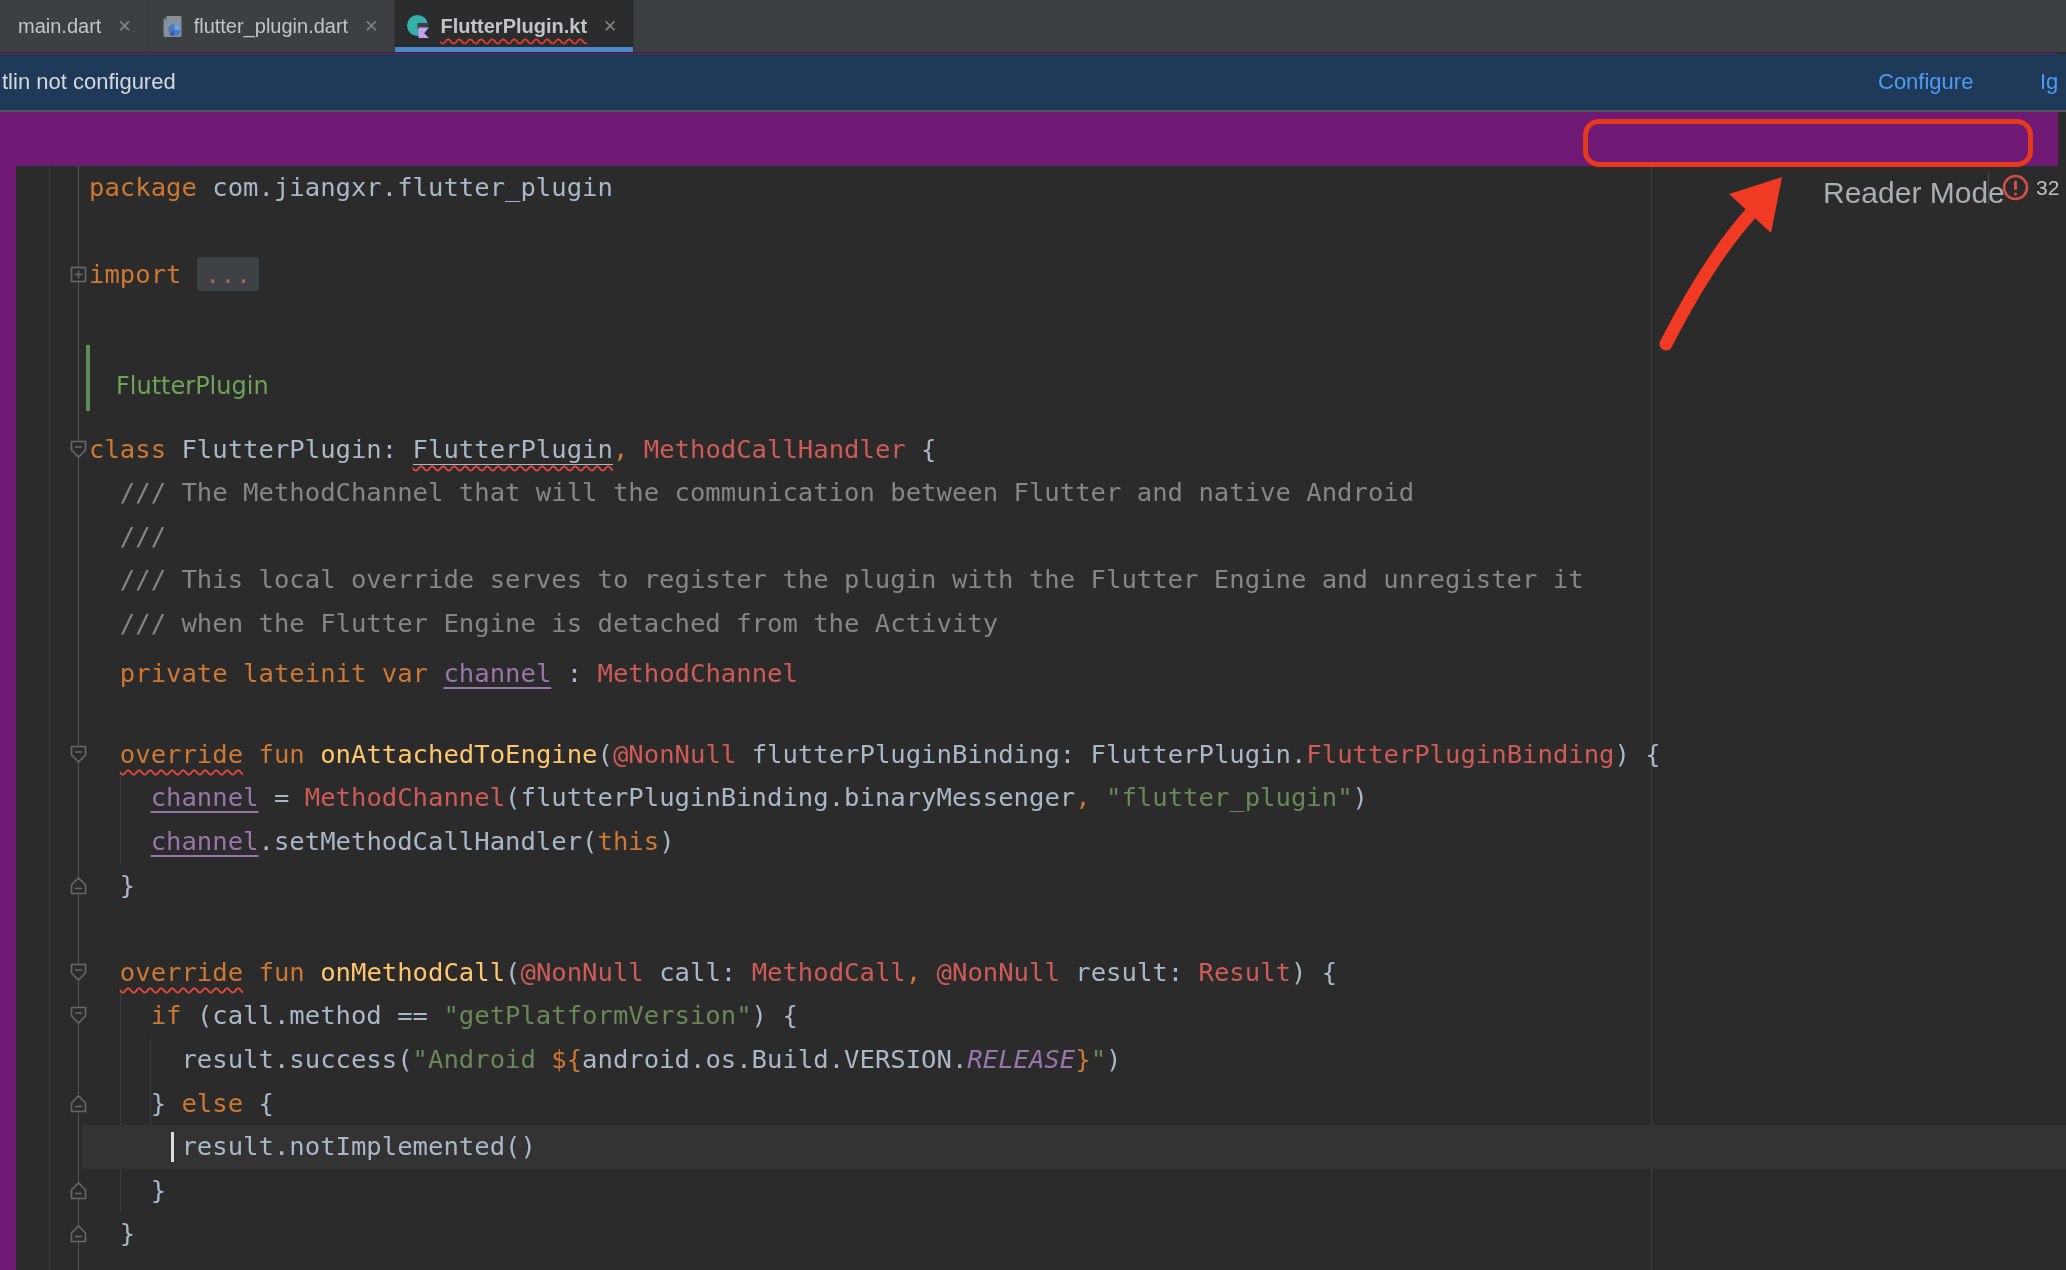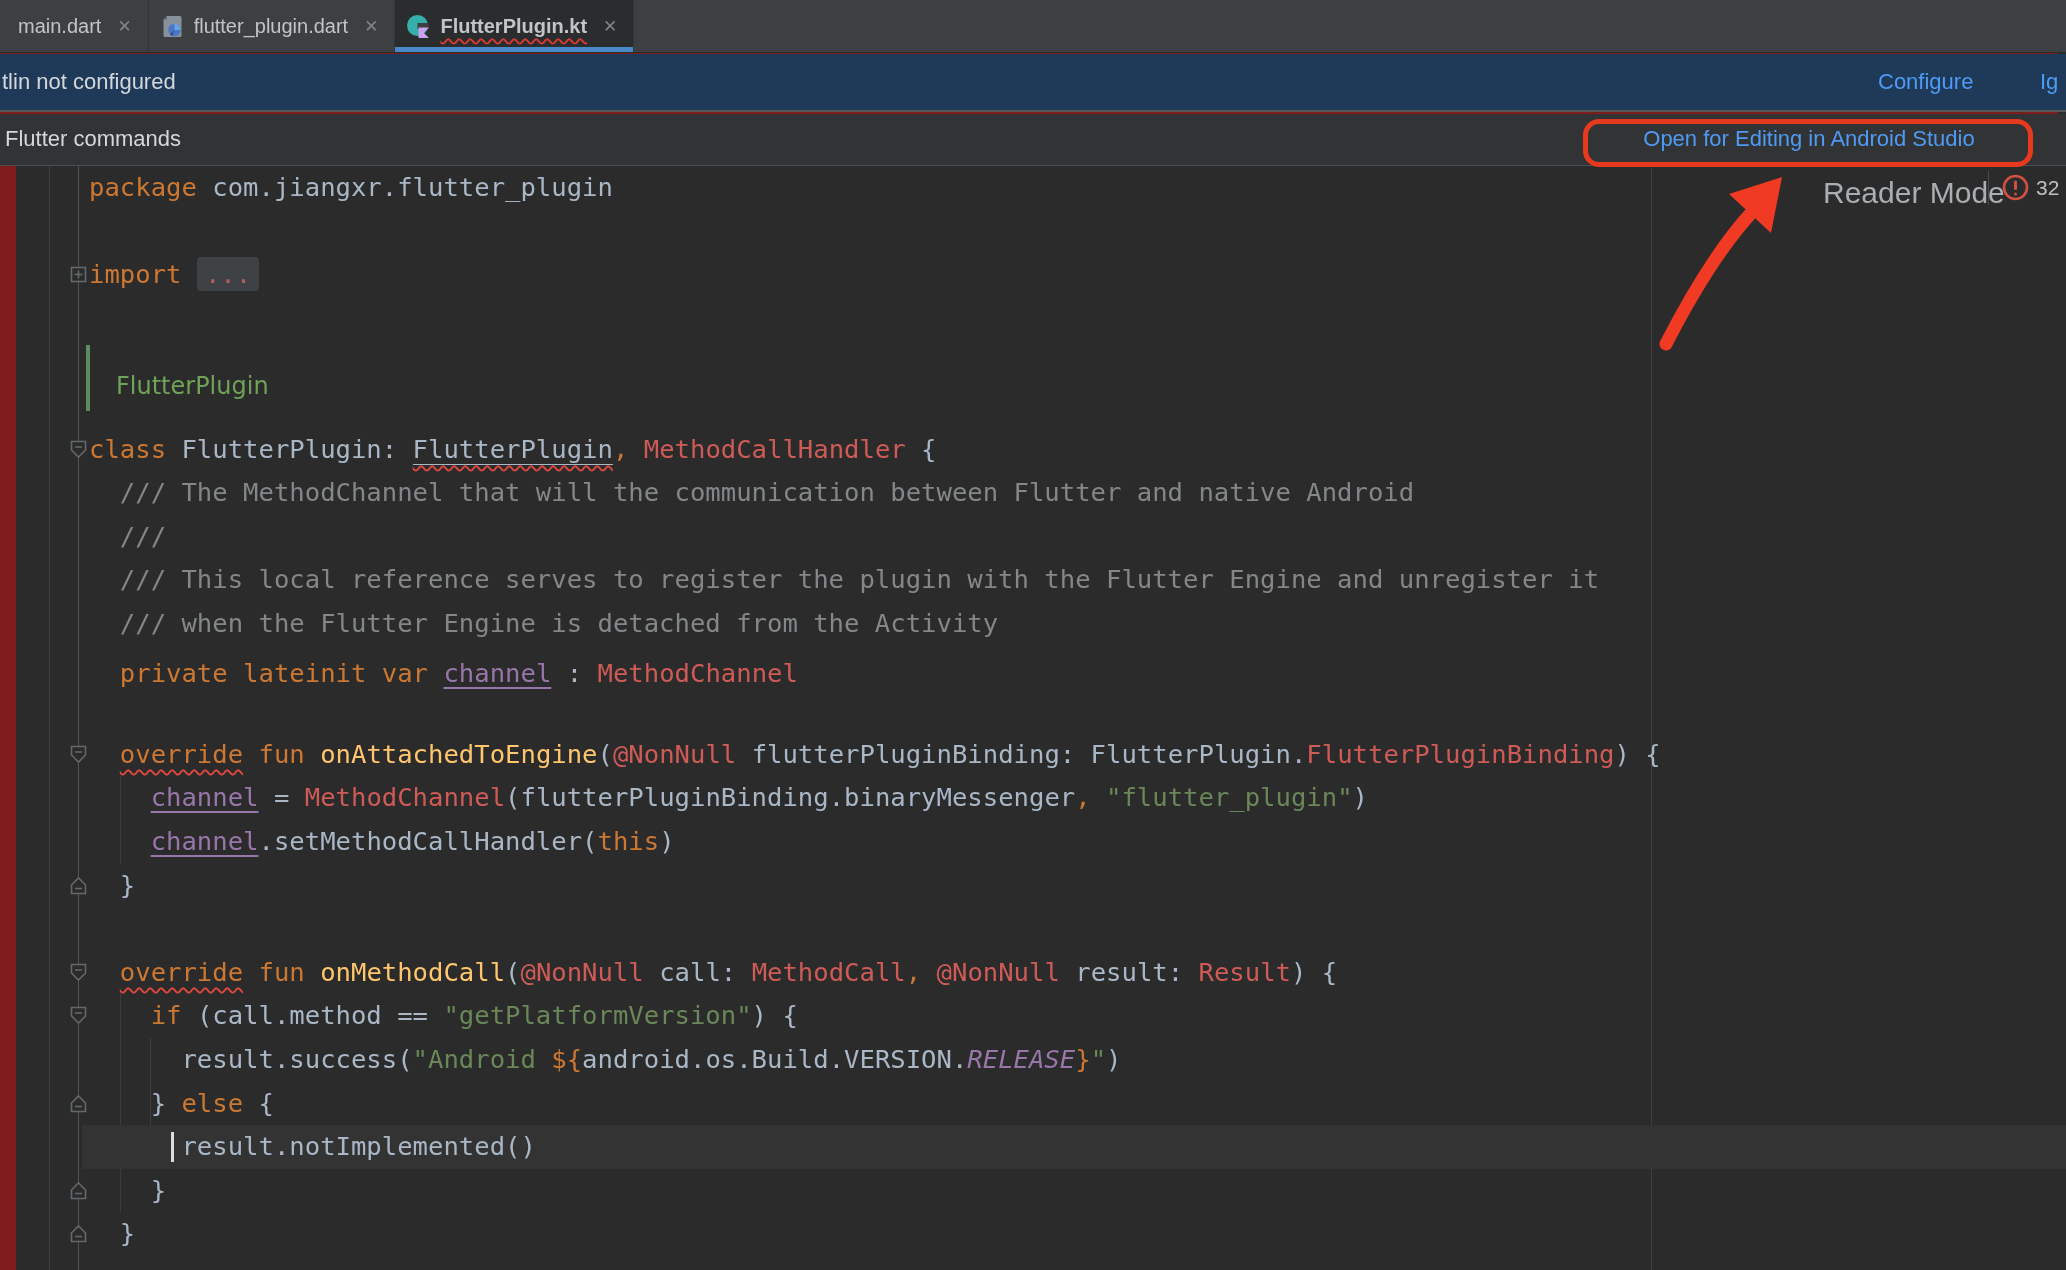--- a/index.html
+++ b/index.html
@@ -1,18 +1,18 @@
 <!DOCTYPE html>
 <html><head>
 <meta charset="utf-8">
 <style>
   * { margin:0; padding:0; box-sizing:border-box; }
   html,body { width:2066px; height:1270px; overflow:hidden; background:#2B2B2B;
               font-family:"Liberation Sans", sans-serif; }
-  #stage { position:relative; width:2058px; height:1270px; background:#7f1d1d; }
+  #stage { position:relative; width:2058px; height:1270px; background:#701a75; }
 
   
   #tabbar { position:absolute; left:0; top:0; width:2066px; height:53px;
             background:#3C4043; display:flex; align-items:stretch;
             border-bottom:1px solid #2a2a2a; }
   .tab { display:flex; align-items:center; padding:0 16px 0 10px;
          border-right:1px solid #333639; position:relative; cursor:default; }
   .tab.active { background:#2A2C2E; }
   .tab-label { font-size:20px; color:#C2C5C7; white-space:nowrap; margin:0 4px 0 8px; }
   .tab-label.err-underline { text-decoration:underline; text-decoration-style:wavy;
@@ -113,24 +113,20 @@
         <div class="tab-underline"></div>
       </div>
     </div>
 
   <div id="kotlin-banner">
     <span class="msg">tlin not configured</span>
     <span id="configure-link" class="banner-link">Configure</span>
     <span id="ignore-link" class="banner-link">Ig</span>
   </div>
 
-  <div id="flutter-banner">
-    <span class="msg">Flutter commands</span>
-    <span id="open-link" class="banner-link">Open for Editing in Android Studio</span>
-  </div>
 
   <div id="editor">
     <div class="gutter-line-a"></div>
     <div class="gutter-line-b"></div>
     <div class="margin-guide"></div>
     <div id="code-surface">
         <div class="indent-guide" style="left: 104px; top: 610.4px; height: 87.2px;"></div>
         <div class="indent-guide" style="left: 104px; top: 828.4px; height: 218px;"></div>
         <div class="indent-guide" style="left: 134px; top: 872px; height: 130.8px;"></div>
         <div class="code-line" style="top: 0px;"><span class="seg-kw">package</span><span class="seg-def"> com.jiangxr.flutter_plugin</span></div>
@@ -142,21 +138,21 @@
           </svg></div>
         <div class="doc-bar" style="top: 179px; height: 66px;"></div>
         <div class="doc-text" style="top: 198px;">FlutterPlugin</div>
         <div class="code-line" style="top: 261.6px;"><span class="seg-kw">class</span><span class="seg-def"> FlutterPlugin: </span><span class="seg-defsq">FlutterPlugin</span><span class="seg-kw">, </span><span class="seg-err">MethodCallHandler</span><span class="seg-def"> {</span></div>
         <div class="gutter-icon" style="top: 272.6px;"><svg viewBox="0 0 21 21" width="21" height="21">
             <path d="M3.5,2.5 H17.5 V11 L10.5,18 L3.5,11 Z" fill="#2B2B2B" stroke="#63686C" stroke-width="1.6"></path>
             <line x1="7" y1="8" x2="14" y2="8" stroke="#63686C" stroke-width="1.6"></line>
           </svg></div>
         <div class="code-line" style="top: 305.2px;"><span class="seg-cmt">  /// The MethodChannel that will the communication between Flutter and native Android</span></div>
         <div class="code-line" style="top: 348.8px;"><span class="seg-cmt">  ///</span></div>
-        <div class="code-line" style="top: 392.4px;"><span class="seg-cmt">  /// This local reference serves to register the plugin with the Flutter Engine and unregister it</span></div>
+        <div class="code-line" style="top: 392.4px;"><span class="seg-cmt">  /// This local override serves to register the plugin with the Flutter Engine and unregister it</span></div>
         <div class="code-line" style="top: 436px;"><span class="seg-cmt">  /// when the Flutter Engine is detached from the Activity</span></div>
         <div class="code-line" style="top: 479.6px; margin-top: 6px;"><span class="seg-def">  </span><span class="seg-kw">private lateinit var</span><span class="seg-def"> </span><span class="seg-field">channel</span><span class="seg-def"> : </span><span class="seg-err">MethodChannel</span></div>
         <div class="code-line" style="top: 566.8px;"><span class="seg-def">  </span><span class="seg-kwsq">override</span><span class="seg-kw"> fun </span><span class="seg-fn">onAttachedToEngine</span><span class="seg-def">(</span><span class="seg-err">@NonNull</span><span class="seg-def"> flutterPluginBinding: FlutterPlugin.</span><span class="seg-err">FlutterPluginBinding</span><span class="seg-def">) {</span></div>
         <div class="gutter-icon" style="top: 577.8px;"><svg viewBox="0 0 21 21" width="21" height="21">
             <path d="M3.5,2.5 H17.5 V11 L10.5,18 L3.5,11 Z" fill="#2B2B2B" stroke="#63686C" stroke-width="1.6"></path>
             <line x1="7" y1="8" x2="14" y2="8" stroke="#63686C" stroke-width="1.6"></line>
           </svg></div>
         <div class="code-line" style="top: 610.4px;"><span class="seg-def">    </span><span class="seg-field">channel</span><span class="seg-def"> = </span><span class="seg-err">MethodChannel</span><span class="seg-def">(flutterPluginBinding.binaryMessenger</span><span class="seg-kw">,</span><span class="seg-str"> "flutter_plugin"</span><span class="seg-def">)</span></div>
         <div class="code-line" style="top: 654px;"><span class="seg-def">    </span><span class="seg-field">channel</span><span class="seg-def">.setMethodCallHandler(</span><span class="seg-kw">this</span><span class="seg-def">)</span></div>
         <div class="code-line" style="top: 697.6px;"><span class="seg-def">  }</span></div>

